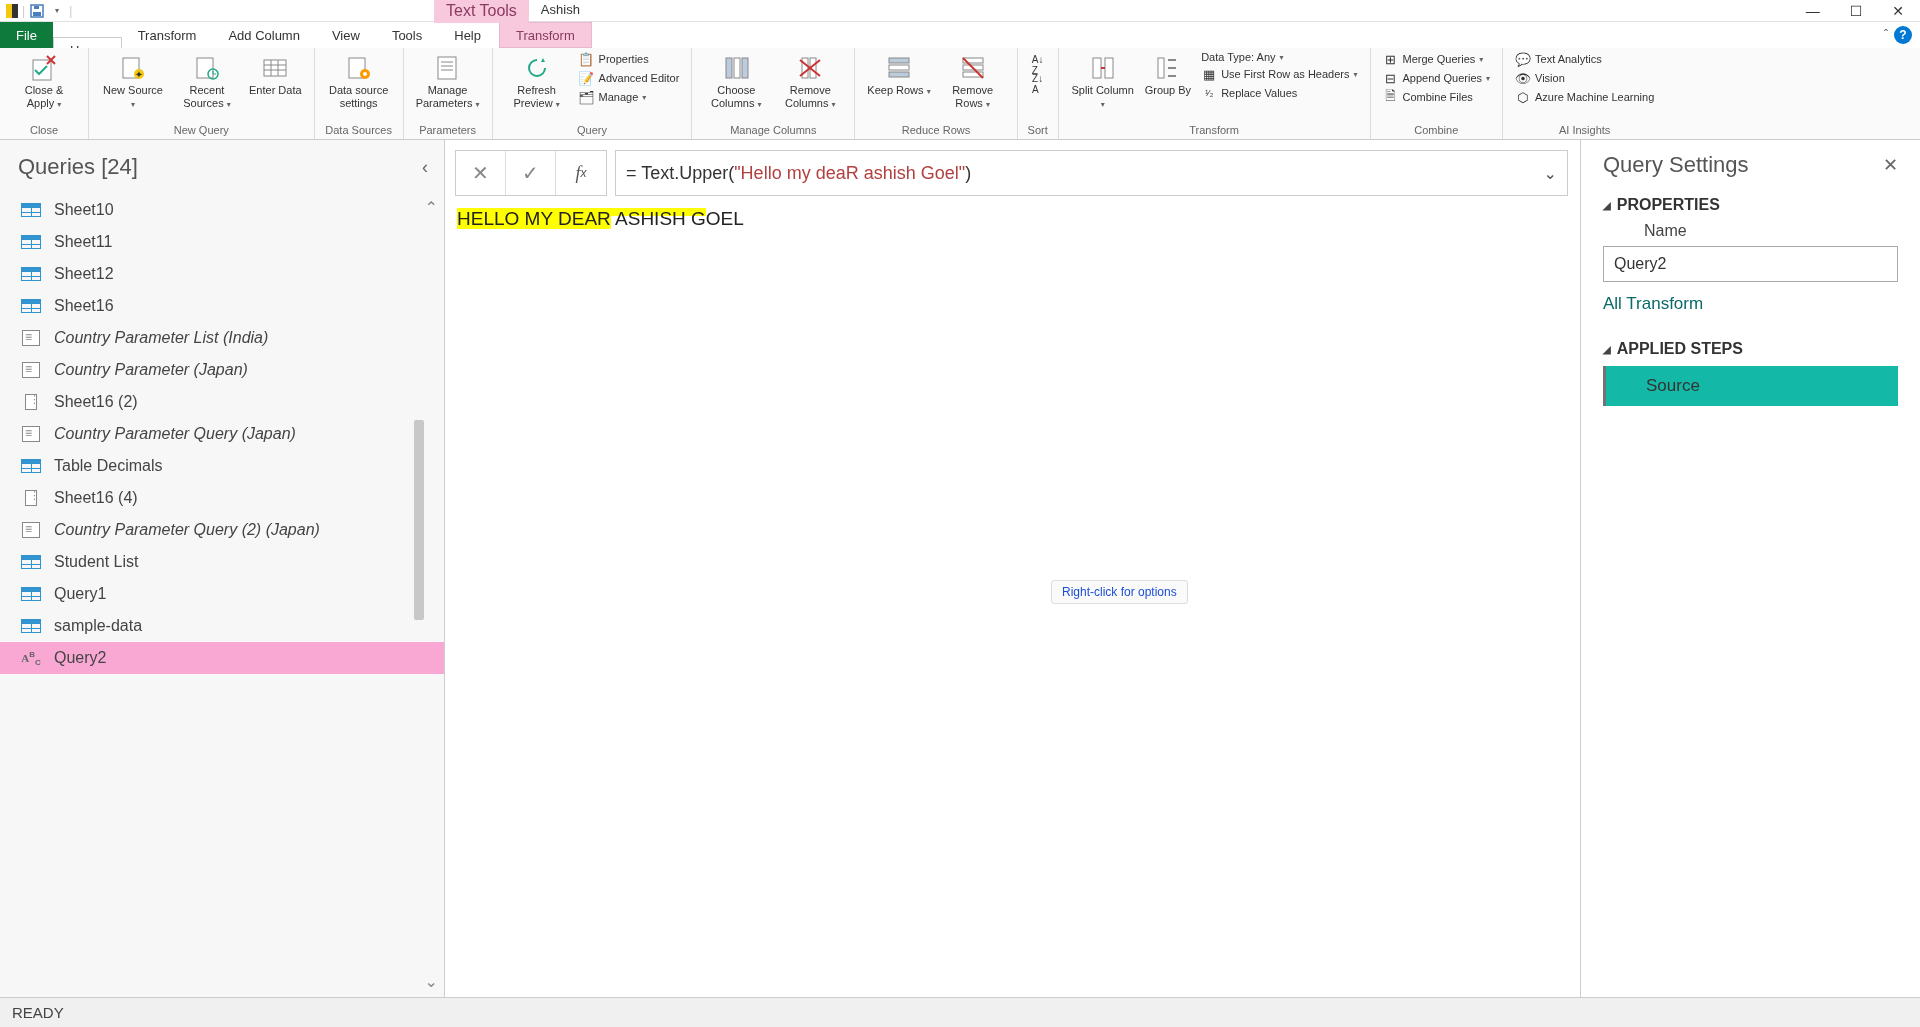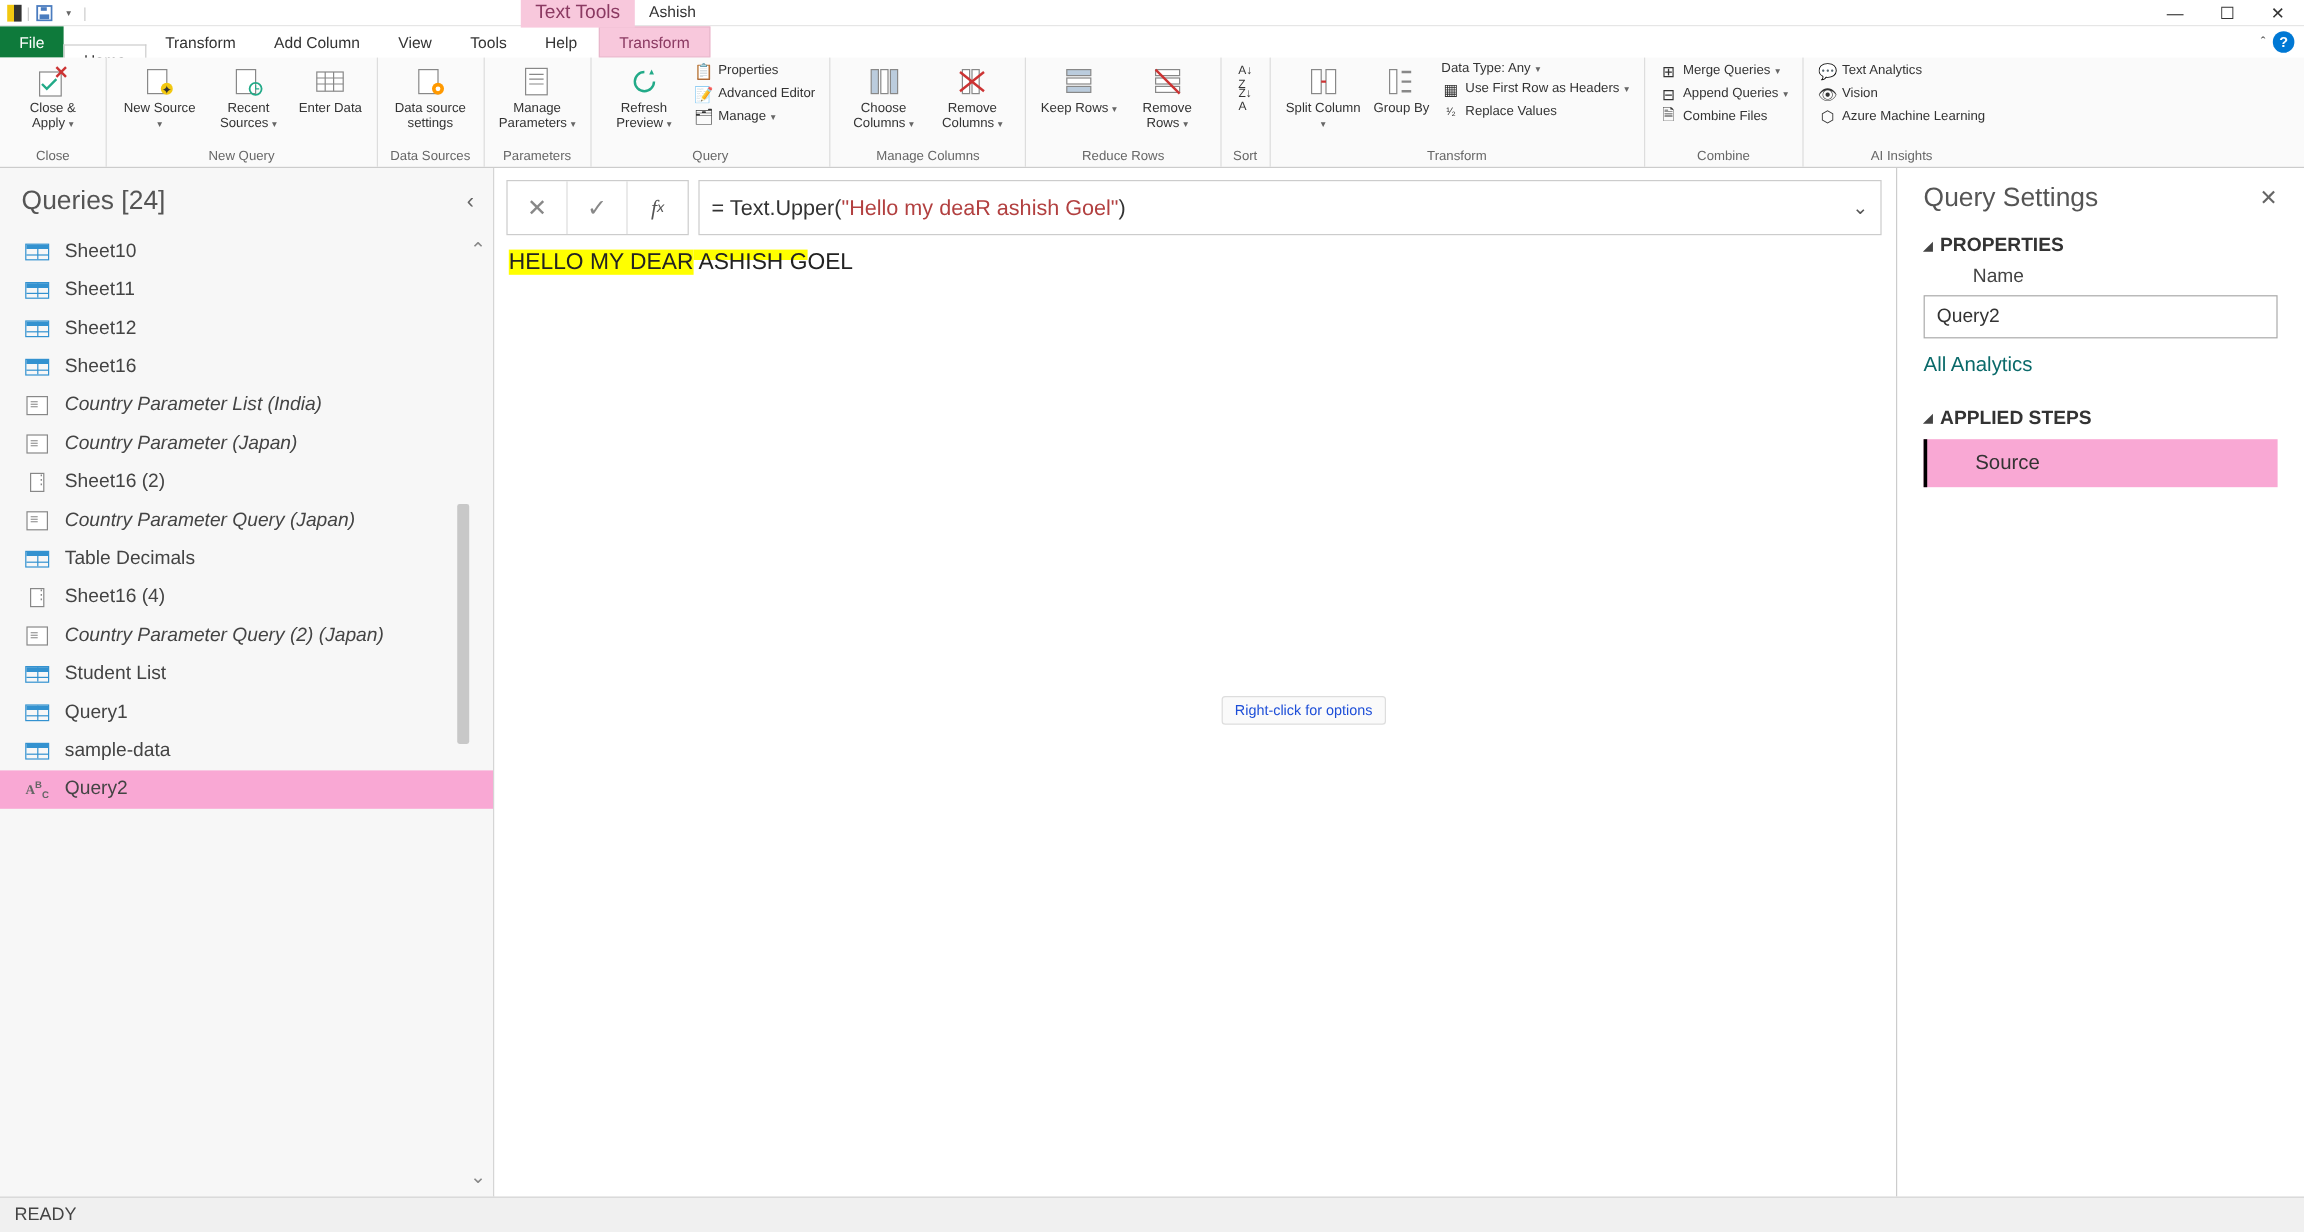--- a/index.html
+++ b/index.html
@@ -32,21 +32,21 @@
 .rbtn-large { display: flex; flex-direction: column; align-items: center; padding: 2px 4px; cursor: pointer; min-width: 44px; }
 .rbtn-large .ricon { width: 32px; height: 32px; display: flex; align-items: center; justify-content: center; font-size: 22px; }
 .rbtn-large .rlabel { font-size: 11px; text-align: center; line-height: 1.2; max-width: 64px; }
 .rbtn-small-col { display: flex; flex-direction: column; gap: 1px; }
 .rbtn-small { display: flex; align-items: center; gap: 4px; padding: 1px 4px; cursor: pointer; font-size: 11px; white-space: nowrap; }
 .rbtn-small .sicon { width: 16px; height: 16px; display: flex; align-items: center; justify-content: center; font-size: 13px; }
 .dd-arrow { font-size: 8px; color: #666; }
 
 
 .body { display: flex; height: calc(1027px - 22px - 26px - 92px - 30px); }
-.queries-panel { width: 412px; background: #f7f7f7; border-right: 1px solid #ccc; display: flex; flex-direction: column; position: relative; }
+.queries-panel { width: 445px; background: #f7f7f7; border-right: 1px solid #ccc; display: flex; flex-direction: column; position: relative; }
 .queries-header { display: flex; align-items: center; padding: 14px 16px 10px 18px; }
 .queries-title { font-size: 22px; color: #555; }
 .queries-collapse { margin-left: auto; font-size: 18px; color: #666; cursor: pointer; }
 .queries-list { padding: 4px 0; overflow: hidden; flex: 1; position: relative; }
 .query-item { display: flex; align-items: center; gap: 12px; padding: 7px 8px 7px 20px; cursor: pointer; font-size: 16px; color: #444; }
 .query-item.selected { background: #f9a8d4; }
 .query-item .qicon { width: 22px; height: 18px; display: flex; align-items: center; justify-content: center; }
 .query-item.italic .qname { font-style: italic; }
 .qicon-table { border: 1px solid #3392d0; width: 20px; height: 14px; position: relative; background: linear-gradient(to bottom, #3392d0 30%, transparent 30%); }
 .qicon-table::before { content: ""; position: absolute; width: 1px; height: 100%; background: #3392d0; left: 50%; }
@@ -82,21 +82,21 @@
 .settings-header { display: flex; align-items: center; margin-bottom: 18px; }
 .settings-title { font-size: 22px; color: #555; }
 .settings-close { margin-left: auto; font-size: 18px; color: #666; cursor: pointer; }
 .section-hdr { display: flex; align-items: center; gap: 6px; font-weight: bold; font-size: 16px; color: #333; margin-bottom: 8px; }
 .section-hdr .tri { font-size: 10px; color: #444; }
 .name-label { font-size: 16px; color: #444; margin-bottom: 6px; margin-left: 41px; }
 .name-input { width: 100%; border: 1px solid #aaa; padding: 8px 10px; font-size: 16px; color: #333; margin-bottom: 12px; }
 .all-props { color: #0a6a6a; font-size: 17px; cursor: pointer; margin-bottom: 26px; display: inline-block; }
 .steps-list { border: none; }
 .step-item { padding: 10px 14px 10px 40px; font-size: 17px; color: #333; cursor: pointer; }
-.step-item.selected { background: #f9a8d4; border-left: 3px solid #000000; }
+.step-item.selected { background: #14b8a6; border-left: 3px solid #737373; }
 
 
 .statusbar { height: 30px; background: #f0f0f0; border-top: 1px solid #ccc; display: flex; align-items: center; padding: 0 12px; font-size: 15px; color: #444; }
 
 svg { display: block; }
 </style>
 </head>
 <body>
 
 <div class="titlebar">
@@ -542,21 +542,21 @@
     <div class="settings-header">
       <span class="settings-title">Query Settings</span>
       <span class="settings-close">✕</span>
     </div>
     <div class="section-hdr">
         <span class="tri">◢</span>
         <span>PROPERTIES</span>
       </div>
     <div class="name-label">Name</div>
     <input class="name-input" value="Query2" style="">
-    <div class="all-props">All Analytics</div>
+    <div class="all-props">All Transform</div>
     <div class="section-hdr">
         <span class="tri">◢</span>
         <span>APPLIED STEPS</span>
       </div>
     <div class="steps-list">
       <div class="step-item selected">Source</div>
     </div>
   </div>
 </div>
 

